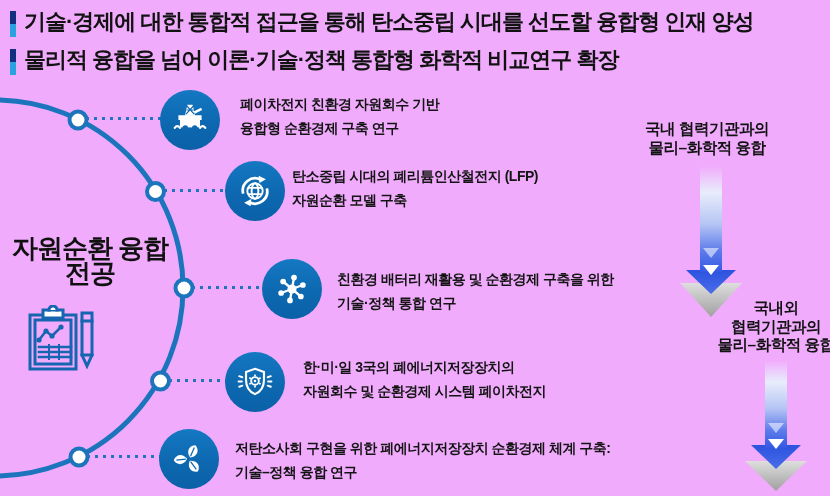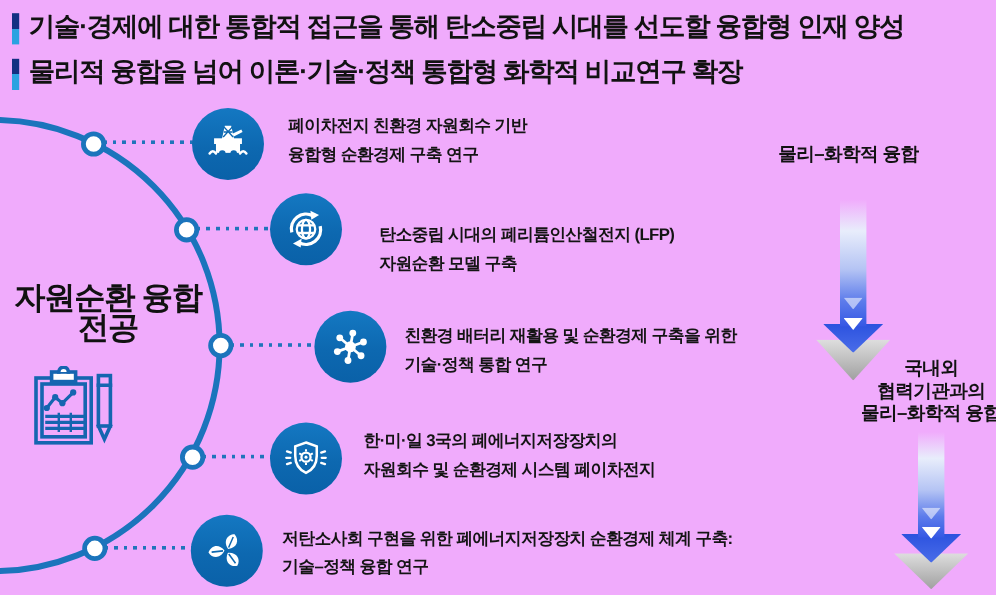--- a/index.html
+++ b/index.html
@@ -146,21 +146,21 @@
       <g stroke="#ffffff" fill="none" stroke-width="2.6">
         <path d="M6.8,20.5 A 11.6 11.6 0 0 1 23.5,7.4"></path>
         <path d="M29.2,15.5 A 11.6 11.6 0 0 1 12.5,28.6"></path>
       </g>
       <g fill="#ffffff">
         <polygon points="21.5,3.5 28.3,6.8 22.2,10.5"></polygon>
         <polygon points="14.5,25.5 7.7,29.2 13.8,32.5"></polygon>
       </g>
     </svg>
   </div>
-  <div class="ptext" style="left:316px;top:164px;margin-top:19px;">
+  <div class="ptext" style="left:292px;top:164px;">
     <div>탄소중립 시대의 폐리튬인산철전지 (LFP)</div>
     <div>자원순환 모델 구축</div>
   </div>
 
   <div class="dots" style="left:192px;top:286px;width:74px;"></div>
   <div class="picon" style="left:262px;top:259px;">
     <svg width="38" height="38" viewBox="0 0 36 36">
       <g stroke="#ffffff" stroke-width="2.2">
         <line x1="18" y1="18" x2="28.3" y2="14.2"></line>
         <line x1="18" y1="18" x2="19.9" y2="7.2"></line>
@@ -228,20 +228,21 @@
         </g>
       </g>
     </svg>
   </div>
   <div class="ptext" style="left:235px;top:436px;">
     <div>저탄소사회 구현을 위한 폐에너지저장장치 순환경제 체계 구축:</div>
     <div>기술–정책 융합 연구</div>
   </div>
 
   <div class="alabel" style="left:627px;top:120px;">
+    <div>국내 협력기관과의</div>
     <div>물리–화학적 융합</div>
   </div>
 
   <div class="arrow" style="left:680px;top:166px;height:152px;">
     <div class="ashaft" style="height:106px;"></div>
     <div class="chev faint" style="top:82px;"></div>
     <div class="chev solid" style="top:99px;"></div>
     <div class="ahead-blue" style="top:104px;"></div>
     <div class="ahead-gray" style="top:117px;height:34px;"></div>
   </div>

